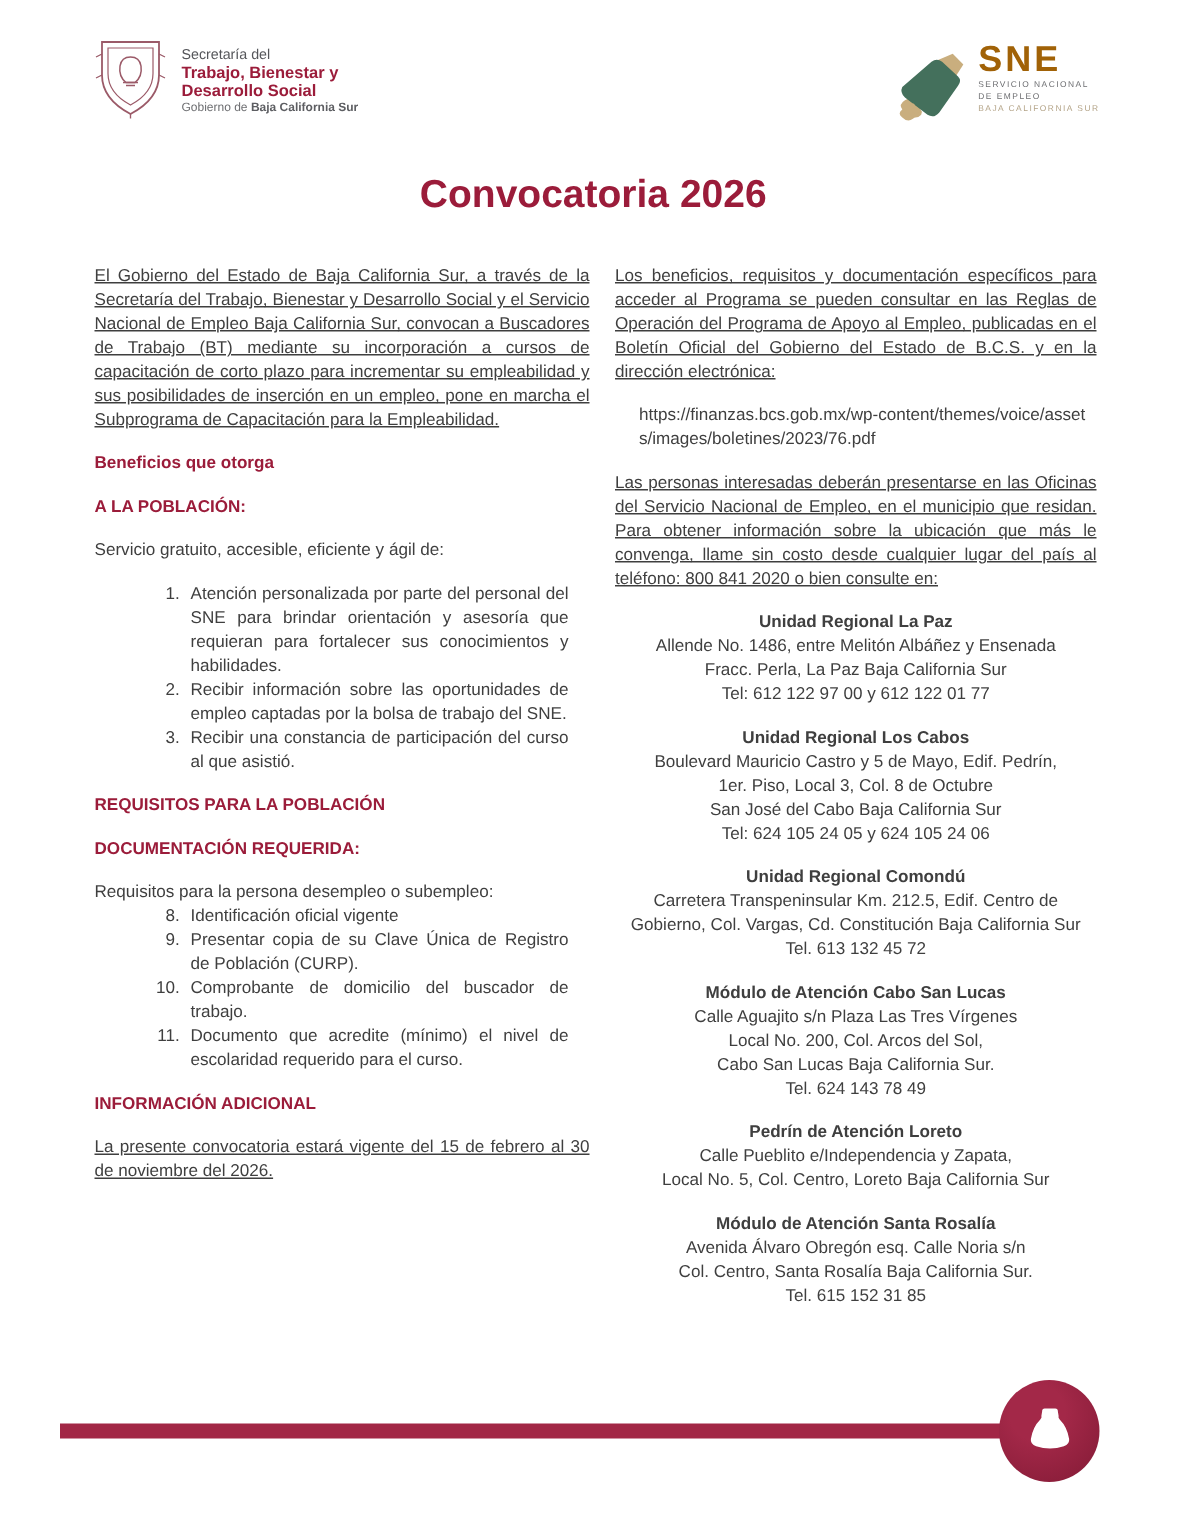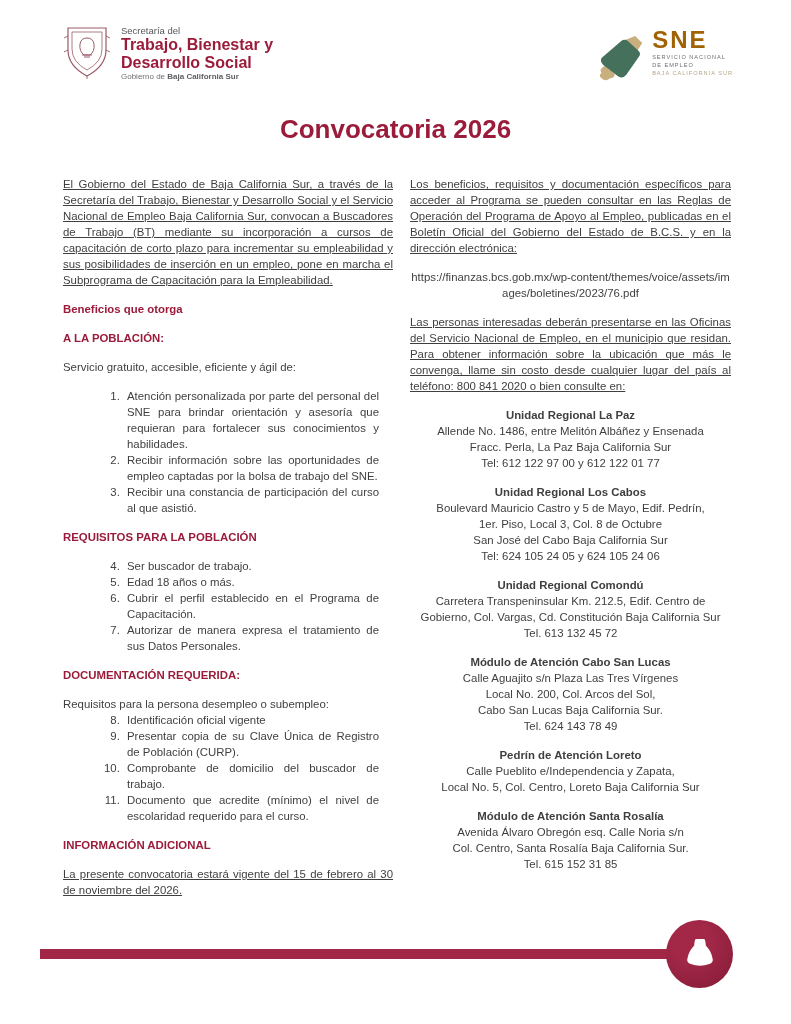--- a/index.html
+++ b/index.html
@@ -15,21 +15,21 @@
   }
 
   
   .header-left {
     position: absolute; left: 62px; top: 24px;
     display: flex; align-items: center; gap: 9px;
   }
   .coat-svg { width: 50px; height: 56px; }
   .agency-text { line-height: 1.12; }
   .agency-line1 { font-size: 9.5px; color: #55565a; }
-  .agency-line2, .agency-line3 { font-size: 16px; font-weight: bold; color: #9b1c3a; }
+  .agency-line2, .agency-line3 { font-size: 11px; font-weight: bold; color: #9b1c3a; }
   .agency-line4 { font-size: 8px; color: #6d6e71; margin-top: 1px; }
   .agency-line4 b { color: #5d5e62; }
 
   .header-right {
     position: absolute; right: 58px; top: 28px;
     display: flex; align-items: flex-start; gap: 8px;
   }
   .hands-svg { width: 46px; height: 52px; margin-top: 4px; }
   .sne-text { line-height: 1; }
   .sne-acronym { font-size: 24px; font-weight: bold; color: #a16207; letter-spacing: 2px; }
@@ -63,21 +63,21 @@
 
   ol.doc-list {
     margin: 0 14px 13px 0;
     padding-left: 60px;
   }
   ol.doc-list li {
     text-align: justify;
     padding-left: 4px;
   }
 
-  .url-line { margin: 0 0 13px 0; word-break: break-all; text-align: center; }
+  .url-line { margin: 0 0 13px 16px; word-break: break-all; text-align: left; }
 
   .office { text-align: center; margin: 0 0 13px 0; }
   .office-name { font-weight: bold; }
 
   
   .footer-bar {
     position: absolute; left: 40px; top: 949px;
     width: 632px; height: 10px;
     background: #a22746;
   }
@@ -141,26 +141,20 @@
       <div class="plain-line">Servicio gratuito, accesible, eficiente y ágil de:</div>
 
       <ol class="doc-list" start="1">
         <li>Atención personalizada por parte del personal del SNE para brindar orientación y asesoría que requieran para fortalecer sus conocimientos y habilidades.</li>
         <li>Recibir información sobre las oportunidades de empleo captadas por la bolsa de trabajo del SNE.</li>
         <li>Recibir una constancia de participación del curso al que asistió.</li>
       </ol>
 
       <div class="h-maroon">REQUISITOS PARA LA POBLACIÓN</div>
 
-      <ol class="doc-list" start="4">
-        <li>Ser buscador de trabajo.</li>
-        <li>Edad 18 años o más.</li>
-        <li>Cubrir el perfil establecido en el Programa de Capacitación.</li>
-        <li>Autorizar de manera expresa el tratamiento de sus Datos Personales.</li>
-      </ol>
 
       <div class="h-maroon">DOCUMENTACIÓN REQUERIDA:</div>
       <div class="plain-line" style="margin-bottom:0;">Requisitos para la persona desempleo o subempleo:</div>
 
       <ol class="doc-list" start="8">
         <li>Identificación oficial vigente</li>
         <li>Presentar copia de su Clave Única de Registro de Población (CURP).</li>
         <li>Comprobante de domicilio del buscador de trabajo.</li>
         <li>Documento que acredite (mínimo) el nivel de escolaridad requerido para el curso.</li>
       </ol>

